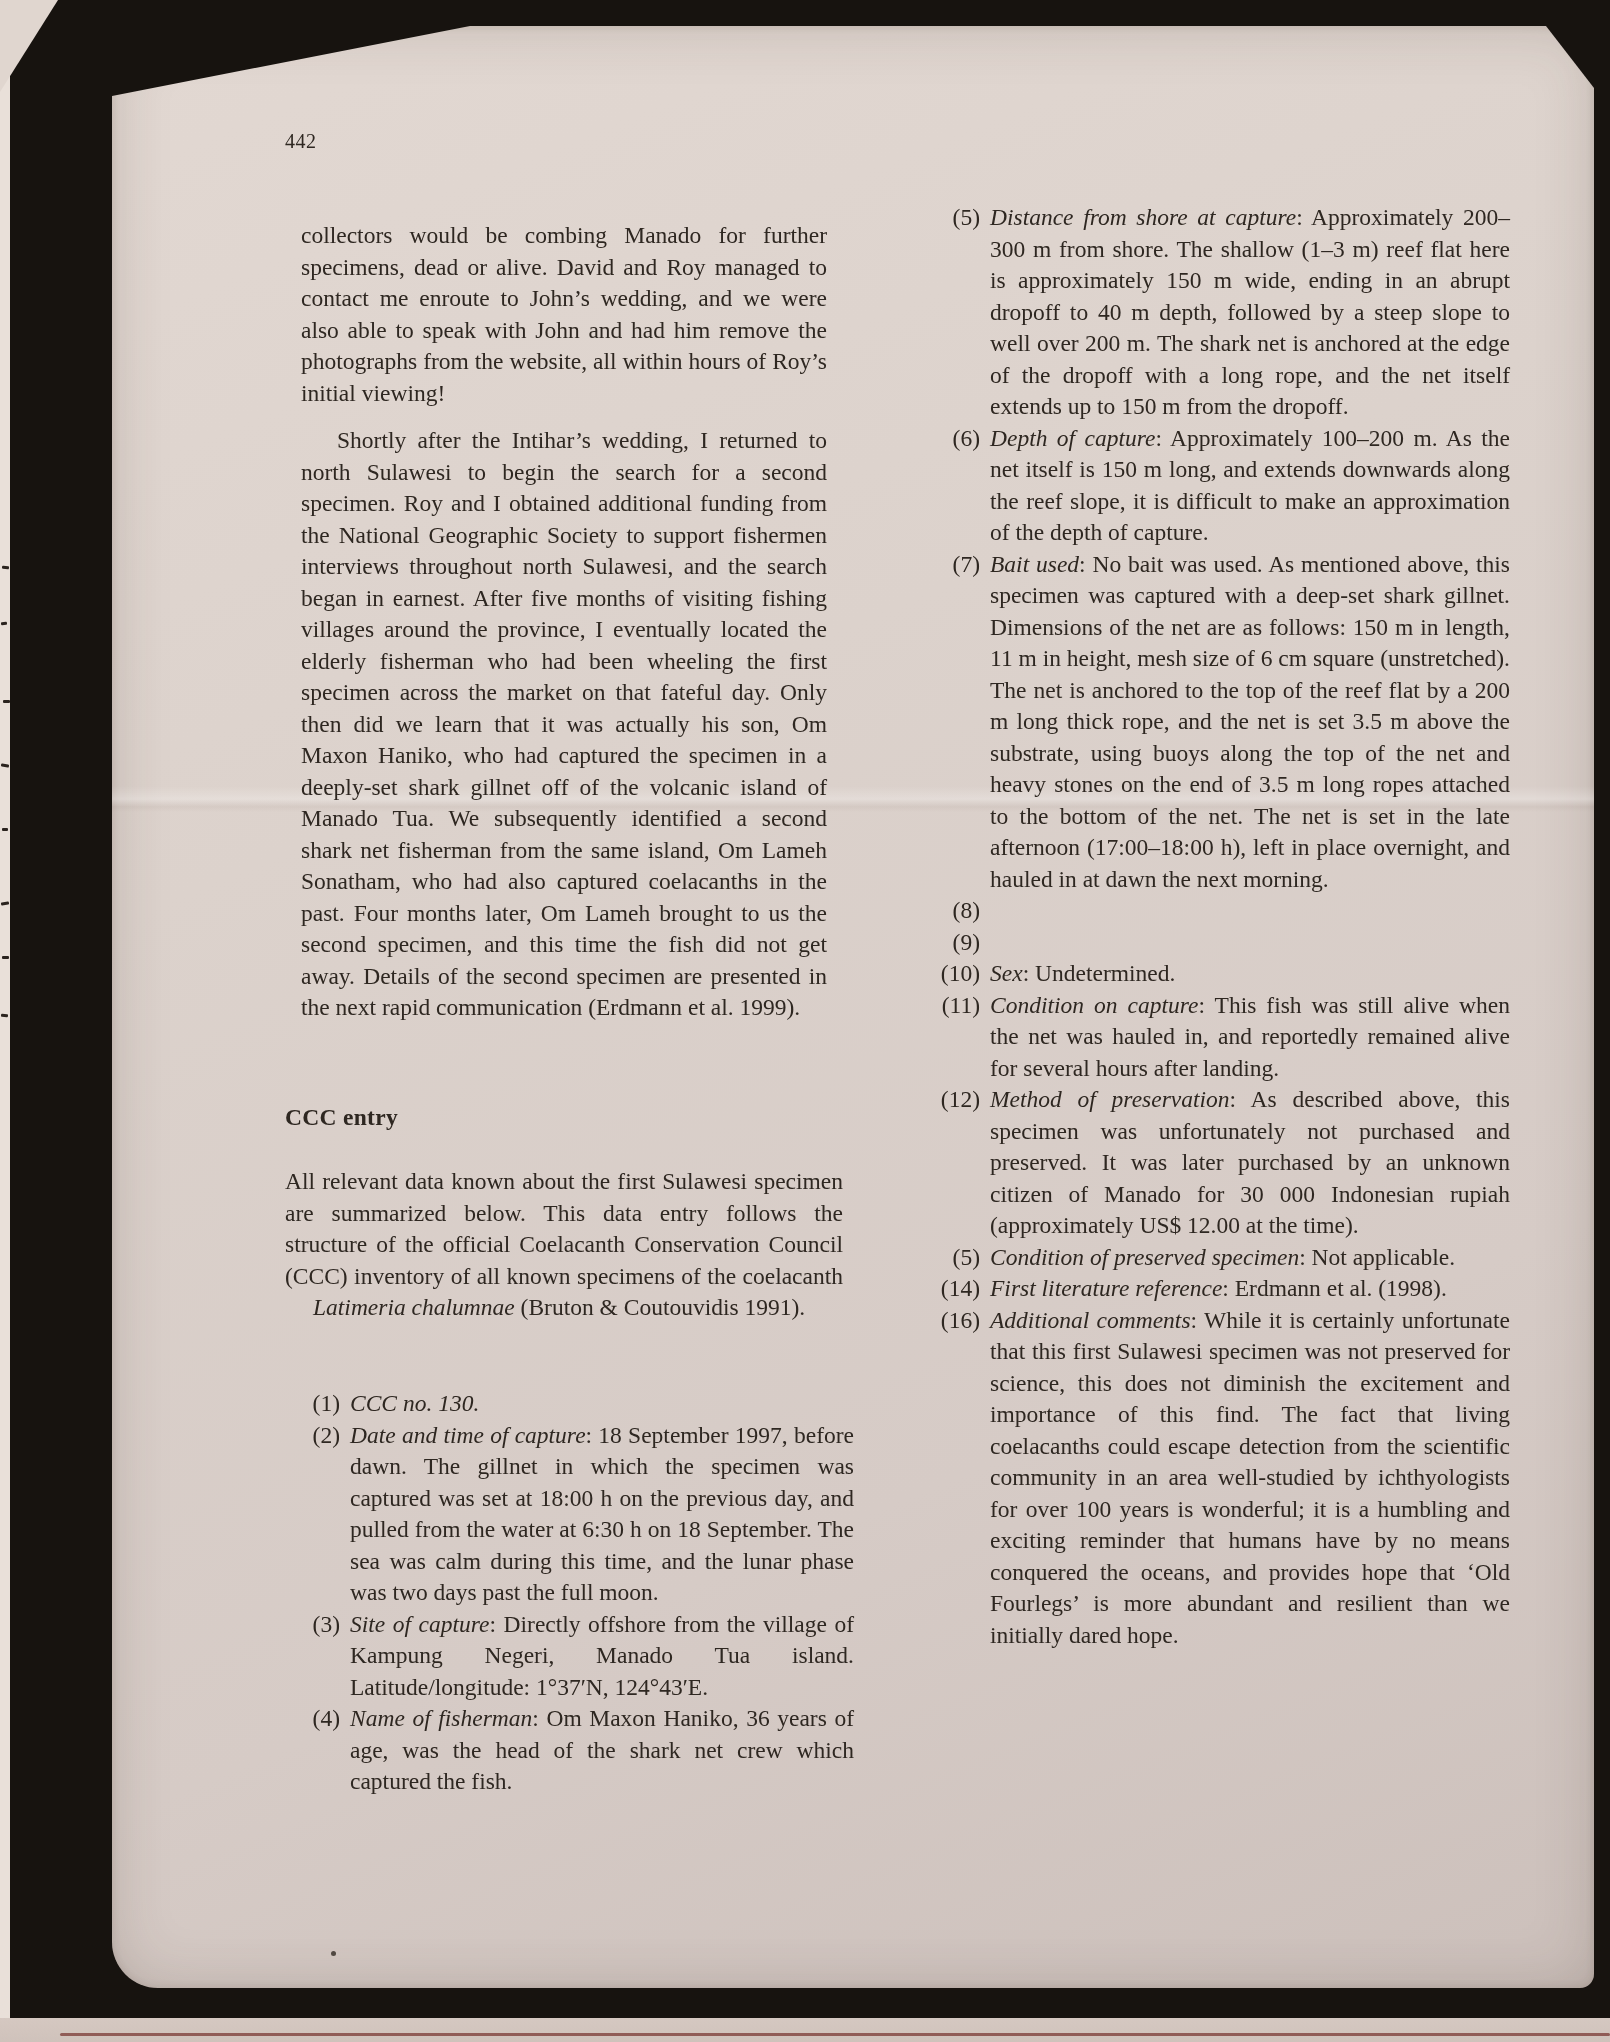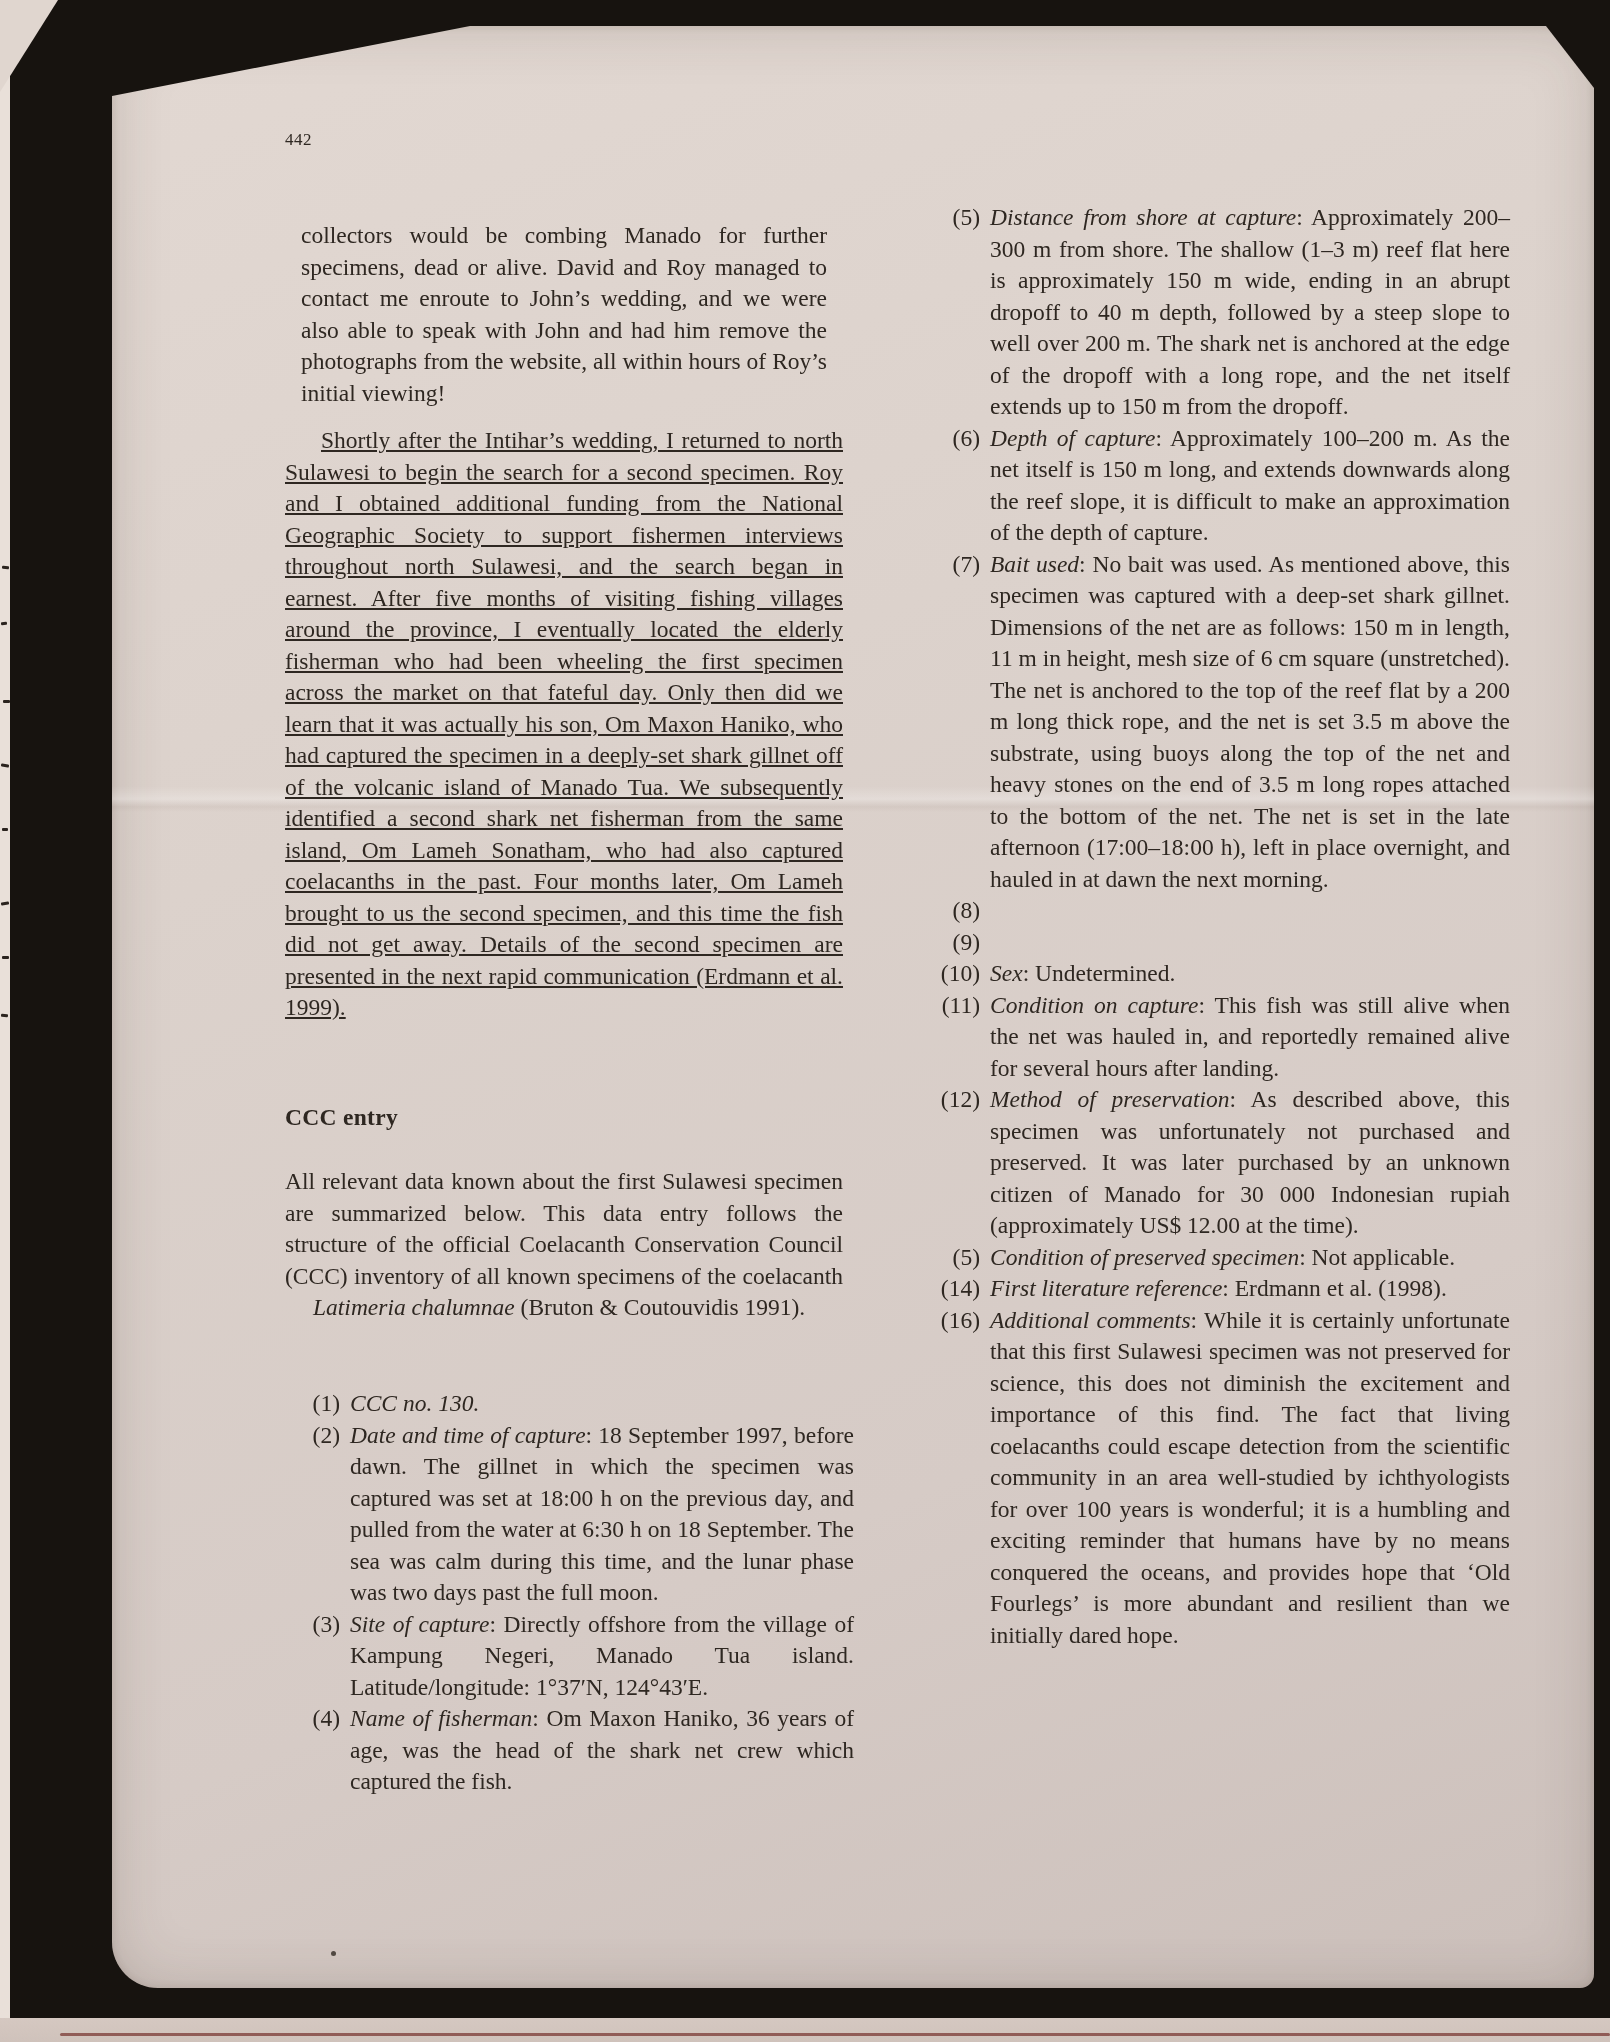--- a/index.html
+++ b/index.html
@@ -51,26 +51,26 @@
   .bottom-line{
     position:absolute;left:60px;top:2033px;width:1550px;height:3px;
     background:#80423d;border-radius:2px;opacity:.8;
   }
   .ink-dot{
     position:absolute;left:219px;top:1925px;width:5px;height:5px;
     background:#3a322b;border-radius:50%;opacity:.85;
   }
 
   
-  .pgnum{position:absolute;left:173px;top:104px;font-size:17px;letter-spacing:.5px;}
+  .pgnum{position:absolute;left:173px;top:104px;font-size:20px;letter-spacing:.5px;}
   .col-left-text{
     position:absolute;left:173px;top:178px;width:558px;
     font-size:23.5px;line-height:31.5px;text-align:justify;
   }
-  .para2{text-indent:36px;margin:0;text-decoration:underline;}
+  .para2{text-indent:36px;margin:16px;}
   .para1{margin:16px;}
   .heading{
     position:absolute;left:173px;top:1078px;
     font-size:23.5px;font-weight:700;letter-spacing:.3px;
   }
   .intro{
     position:absolute;left:173px;top:1140px;width:558px;
     font-size:23.5px;line-height:31.5px;text-align:justify;
   }
   .list{

